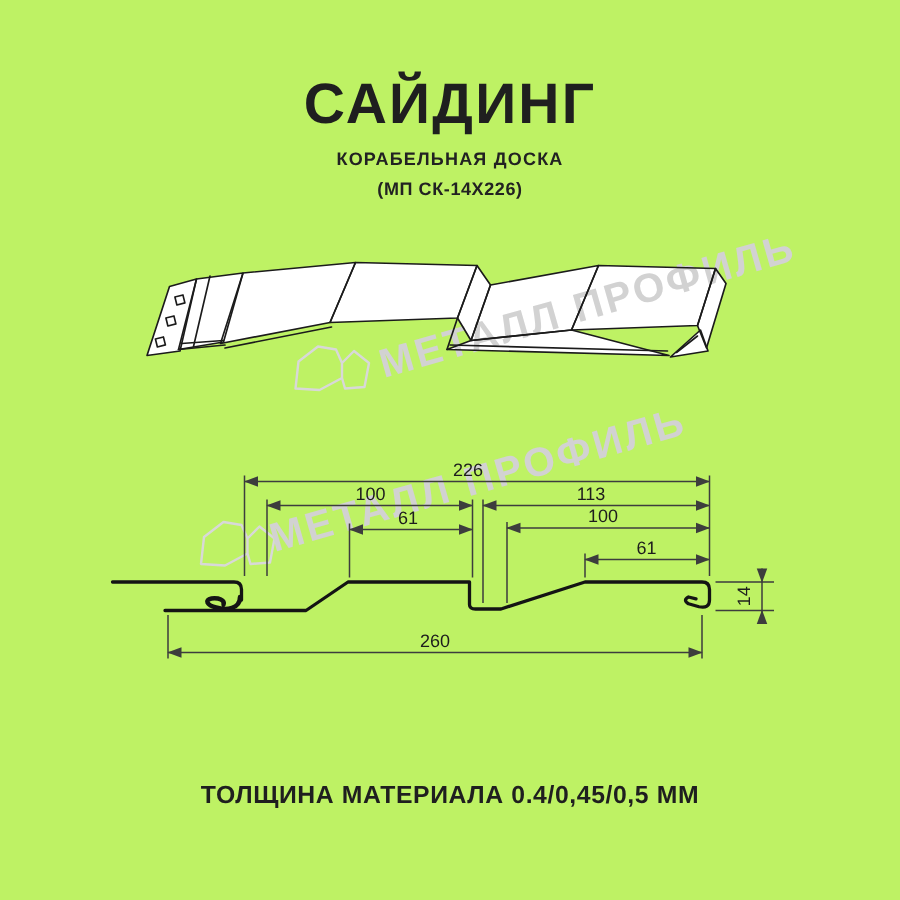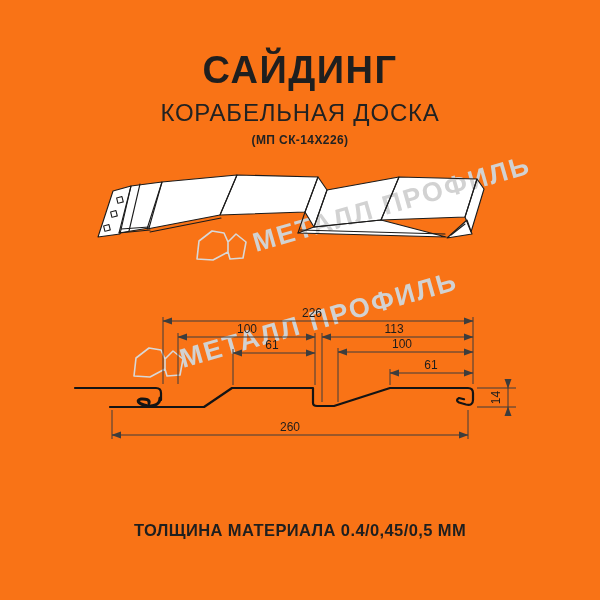--- a/index.html
+++ b/index.html
@@ -1,20 +1,20 @@
 <!DOCTYPE html>
 <html><head>
 <meta charset="utf-8">
 <style>
   html,body{margin:0;padding:0;background:#fff;}
-  .page{position:relative;width:600px;height:600px;background:#f97316;overflow:hidden;
+  .page{position:relative;width:600px;height:600px;background:#bef264;overflow:hidden;
         font-family:"Liberation Sans",sans-serif;color:#1e1e1e;}
   .header{position:absolute;top:50px;left:0;width:600px;text-align:center;}
   .title{font-size:38px;font-weight:800;letter-spacing:1.5px;line-height:1.1;color:#1f1f1f;}
-  .subtitle{font-size:24px;font-weight:400;letter-spacing:0.8px;margin-top:7px;color:#222;}
+  .subtitle{font-size:12px;font-weight:700;letter-spacing:0.8px;margin-top:7px;color:#222;}
   .model{font-size:12px;font-weight:700;letter-spacing:0.4px;margin-top:6px;color:#222;}
   .footer{position:absolute;top:521px;left:0;width:600px;text-align:center;
           font-size:16.5px;font-weight:700;letter-spacing:0.4px;color:#1f1f1f;}
   svg{position:absolute;top:0;left:0;}
   .iso-fill{fill:#ffffff;stroke:none;}
   .iso-stroke{fill:none;stroke:#1b1b1b;stroke-width:1.1;stroke-linejoin:round;stroke-linecap:round;}
   .wm-text{font-size:27px;font-weight:700;letter-spacing:2px;fill:#d2d2d2;}
   .wm-logo{fill:none;stroke:#d8d8d8;stroke-width:1.6;stroke-linejoin:round;}
   .dim{stroke:#3d3d3d;stroke-width:1;fill:none;}
   .dim-label{font-size:12px;fill:#1d1d1d;text-anchor:middle;font-family:"Liberation Sans",sans-serif;}

